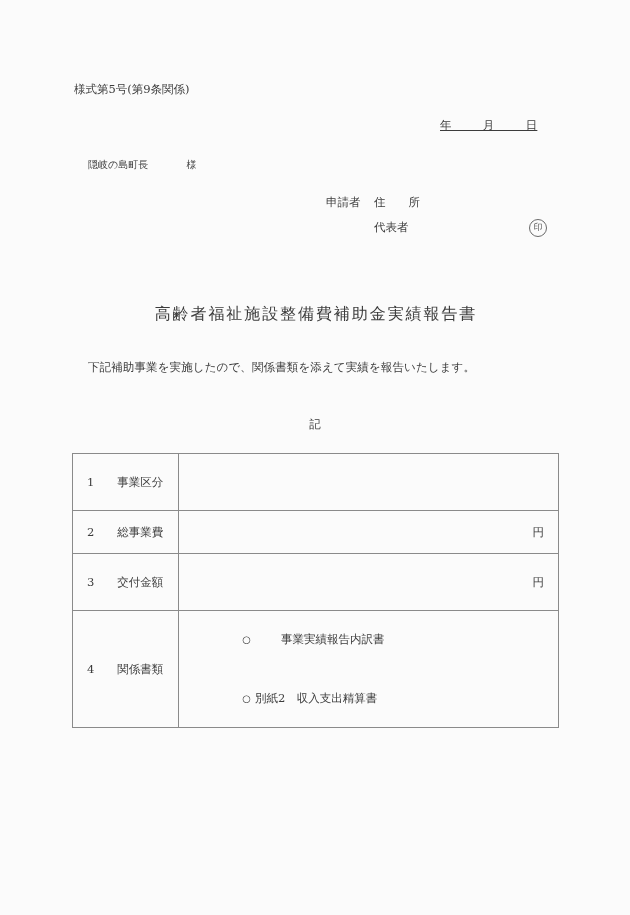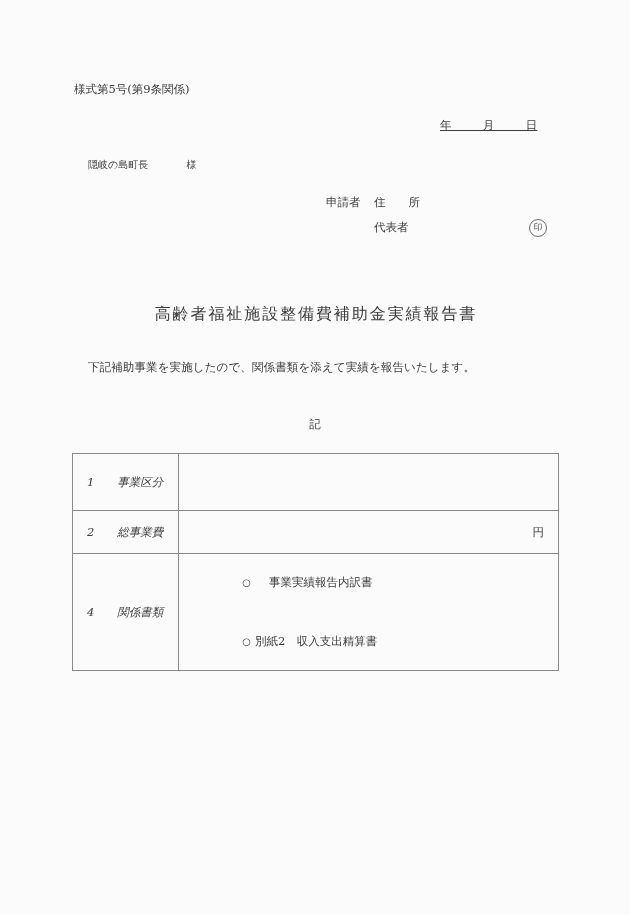--- a/index.html
+++ b/index.html
@@ -127,21 +127,20 @@
   }
   #form-table td {
     border: 1px solid #8a8a8a;
     padding: 0;
     vertical-align: middle;
     font-size: 11.5px;
     color: #3c3c3c;
   }
   #form-table td.label-cell {
     width: 105px;
-    font-style: italic;
   }
   #form-table td.value-cell {
     width: 379px;
     position: relative;
   }
   .row-h1 { height: 57px; }
   .row-h2 { height: 43px; }
   .row-h3 { height: 57px; }
   .row-h4 { height: 57px; }
   .row-h5 { height: 80px; }
@@ -219,29 +218,38 @@
         <td class="label-cell">
           <div class="label-inner">2　　総事業費</div>
         </td>
         <td class="value-cell">
           <span></span>
           <span class="yen">円</span>
         </td>
       </tr>
 
 
+      <tr class="row-h4">
+        <td class="label-cell">
+          <div class="label-inner">3　　交付金額</div>
+        </td>
+        <td class="value-cell">
+          <span></span>
+          <span class="yen">円</span>
+        </td>
+      </tr>
 
       <tr class="row-h5">
         <td class="label-cell">
           <div class="label-inner">4　　関係書類</div>
         </td>
         <td class="value-cell">
           <div class="doc-list">
             <div class="doc-item">
-              <span class="circle-mark">○</span><span style="margin-left:18px">事業実績報告内訳書</span>
+              <span class="circle-mark">○</span><span style="margin-left:30px">事業実績報告内訳書</span>
             </div>
             <div class="doc-item">
               <span class="circle-mark">○</span><span style="margin-left:4px">別紙2　収入支出精算書</span>
             </div>
           </div>
         </td>
       </tr>
     </tbody>
   </table>
 

